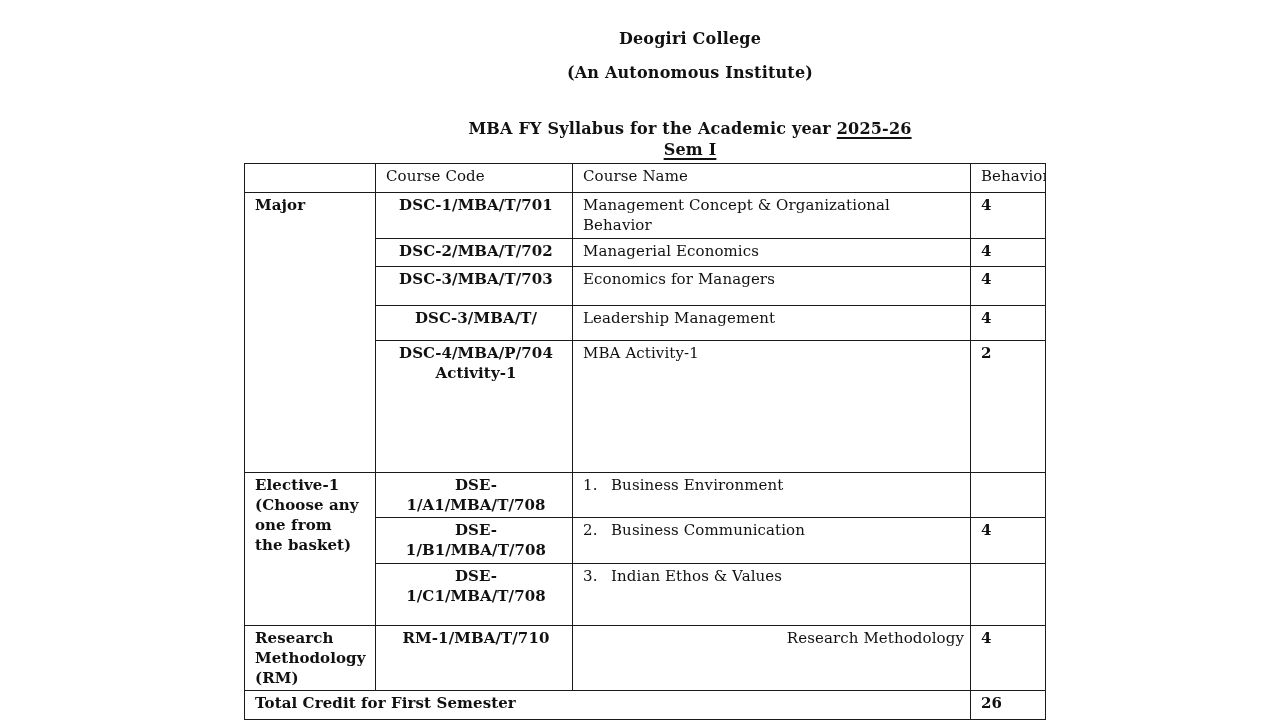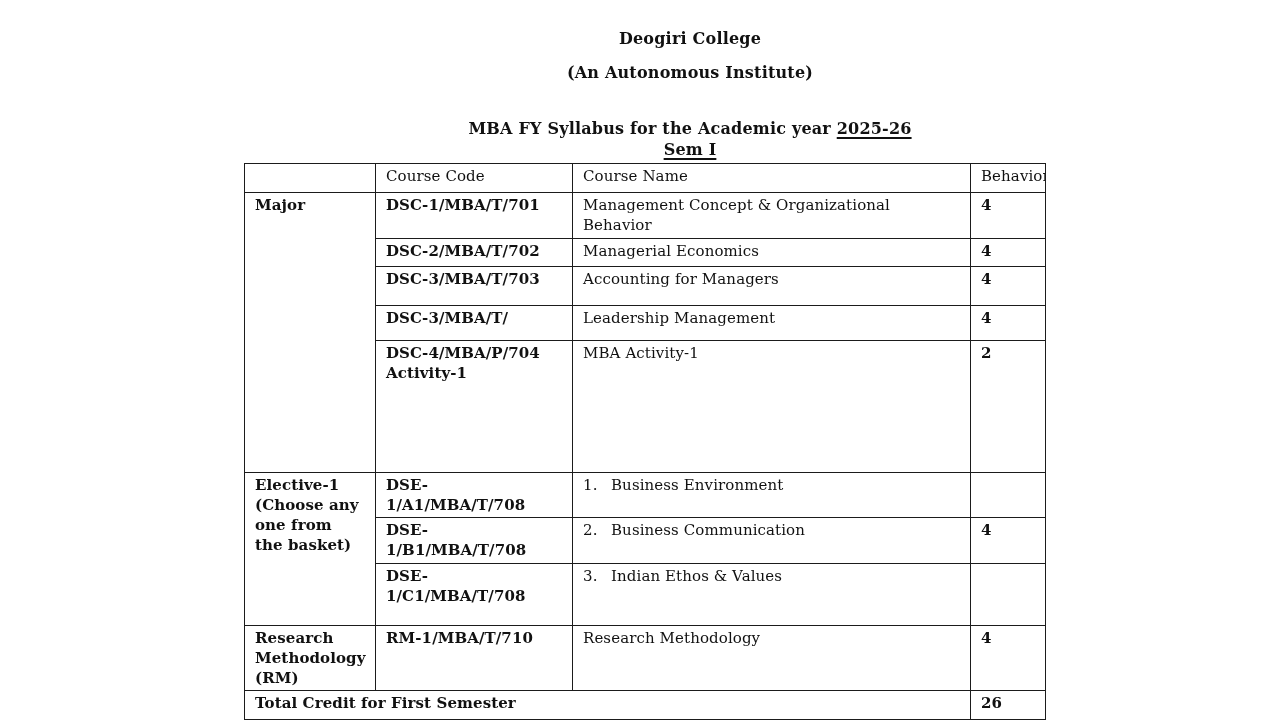--- a/index.html
+++ b/index.html
@@ -81,20 +81,21 @@
   tr.h39  { height: 39px; }
   tr.h35  { height: 35px; }
   tr.h132 { height: 132px; }
   tr.h37  { height: 37px; }
   tr.h62  { height: 62px; }
   tr.h58  { height: 58px; padding-left: 11px; }
 
   td.code {
     font-weight: bold;
     white-space: pre-line;
+    text-align: center;
   }
   td.name { white-space: pre-line; }
   td.credits { font-weight: bold; padding-left: 7px; }
 
   td.group-label {
     font-weight: bold;
     text-align: left;
     padding-left: 4px;
     padding-right: 4px;
     white-space: pre-line;
@@ -105,21 +106,21 @@
     text-align: left;
     padding-left: 7px;
     padding-top: 3px;
     white-space: normal;
   }
 
   .num {
     display: inline-block;
     width: 28px;
   }
-  td.name-indent { padding-left: 47px; }
+  td.name-indent { padding-left: 47px; text-align: right; }
 
   td.total-label {
     font-weight: bold;
     vertical-align: middle;
     padding: 2px;
   }
   td.total-credits {
     font-weight: bold;
     vertical-align: middle;
     padding-left: 7px;
@@ -166,21 +167,21 @@
 Behavior</td>
         <td class="credits">4</td>
       </tr>
       <tr class="h28">
         <td class="code">DSC-2/MBA/T/702</td>
         <td class="name">Managerial Economics</td>
         <td class="credits">4</td>
       </tr>
       <tr class="h39">
         <td class="code">DSC-3/MBA/T/703</td>
-        <td class="name">Accounting for Managers</td>
+        <td class="name">Economics for Managers</td>
         <td class="credits">4</td>
       </tr>
       <tr class="h35">
         <td class="code">DSC-3/MBA/T/</td>
         <td class="name">Leadership Management</td>
         <td class="credits">4</td>
       </tr>
       <tr class="h132">
         <td class="code">DSC-4/MBA/P/704
 Activity-1</td>

